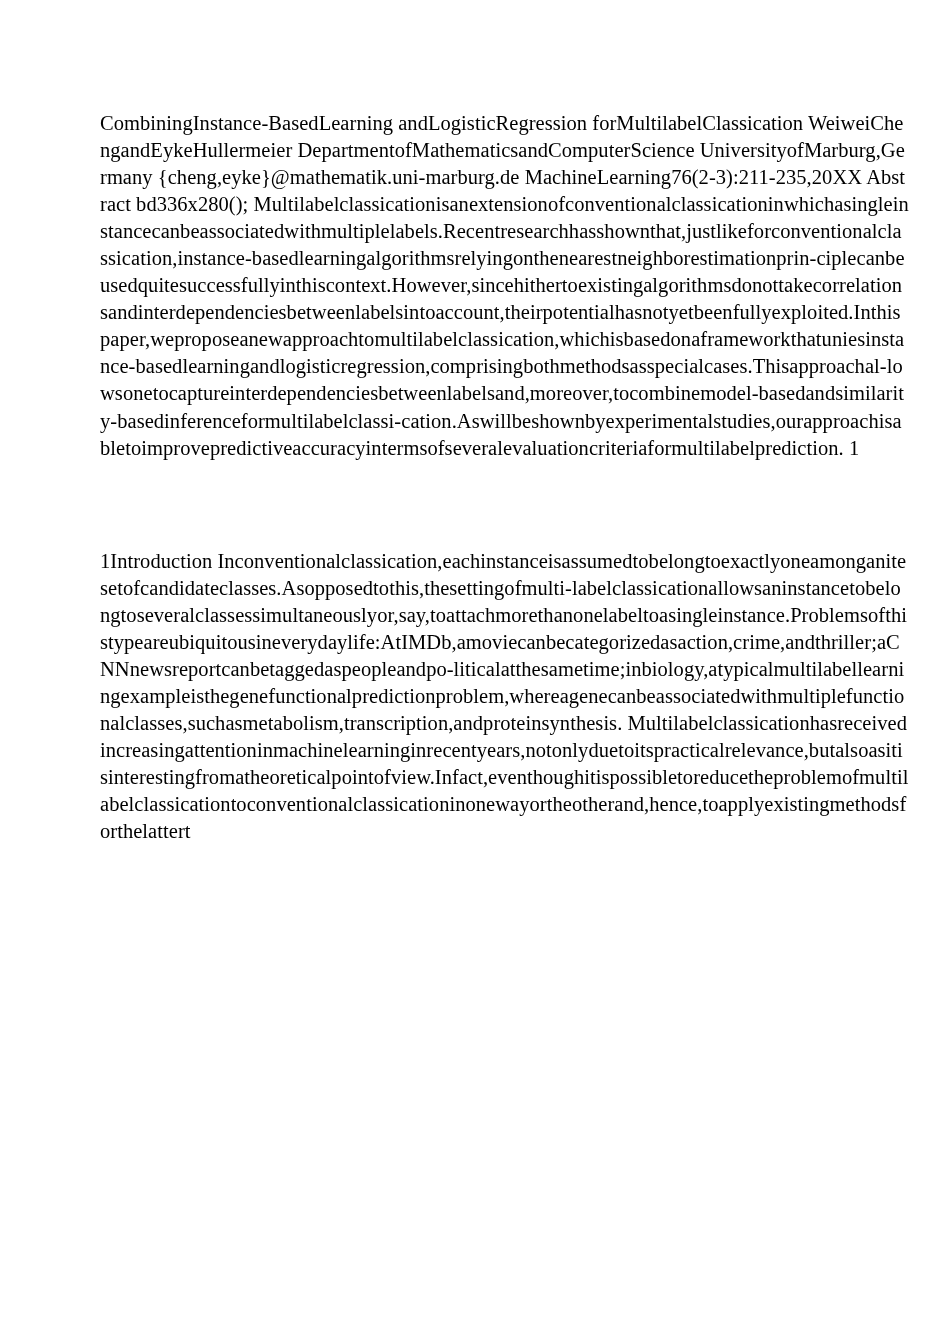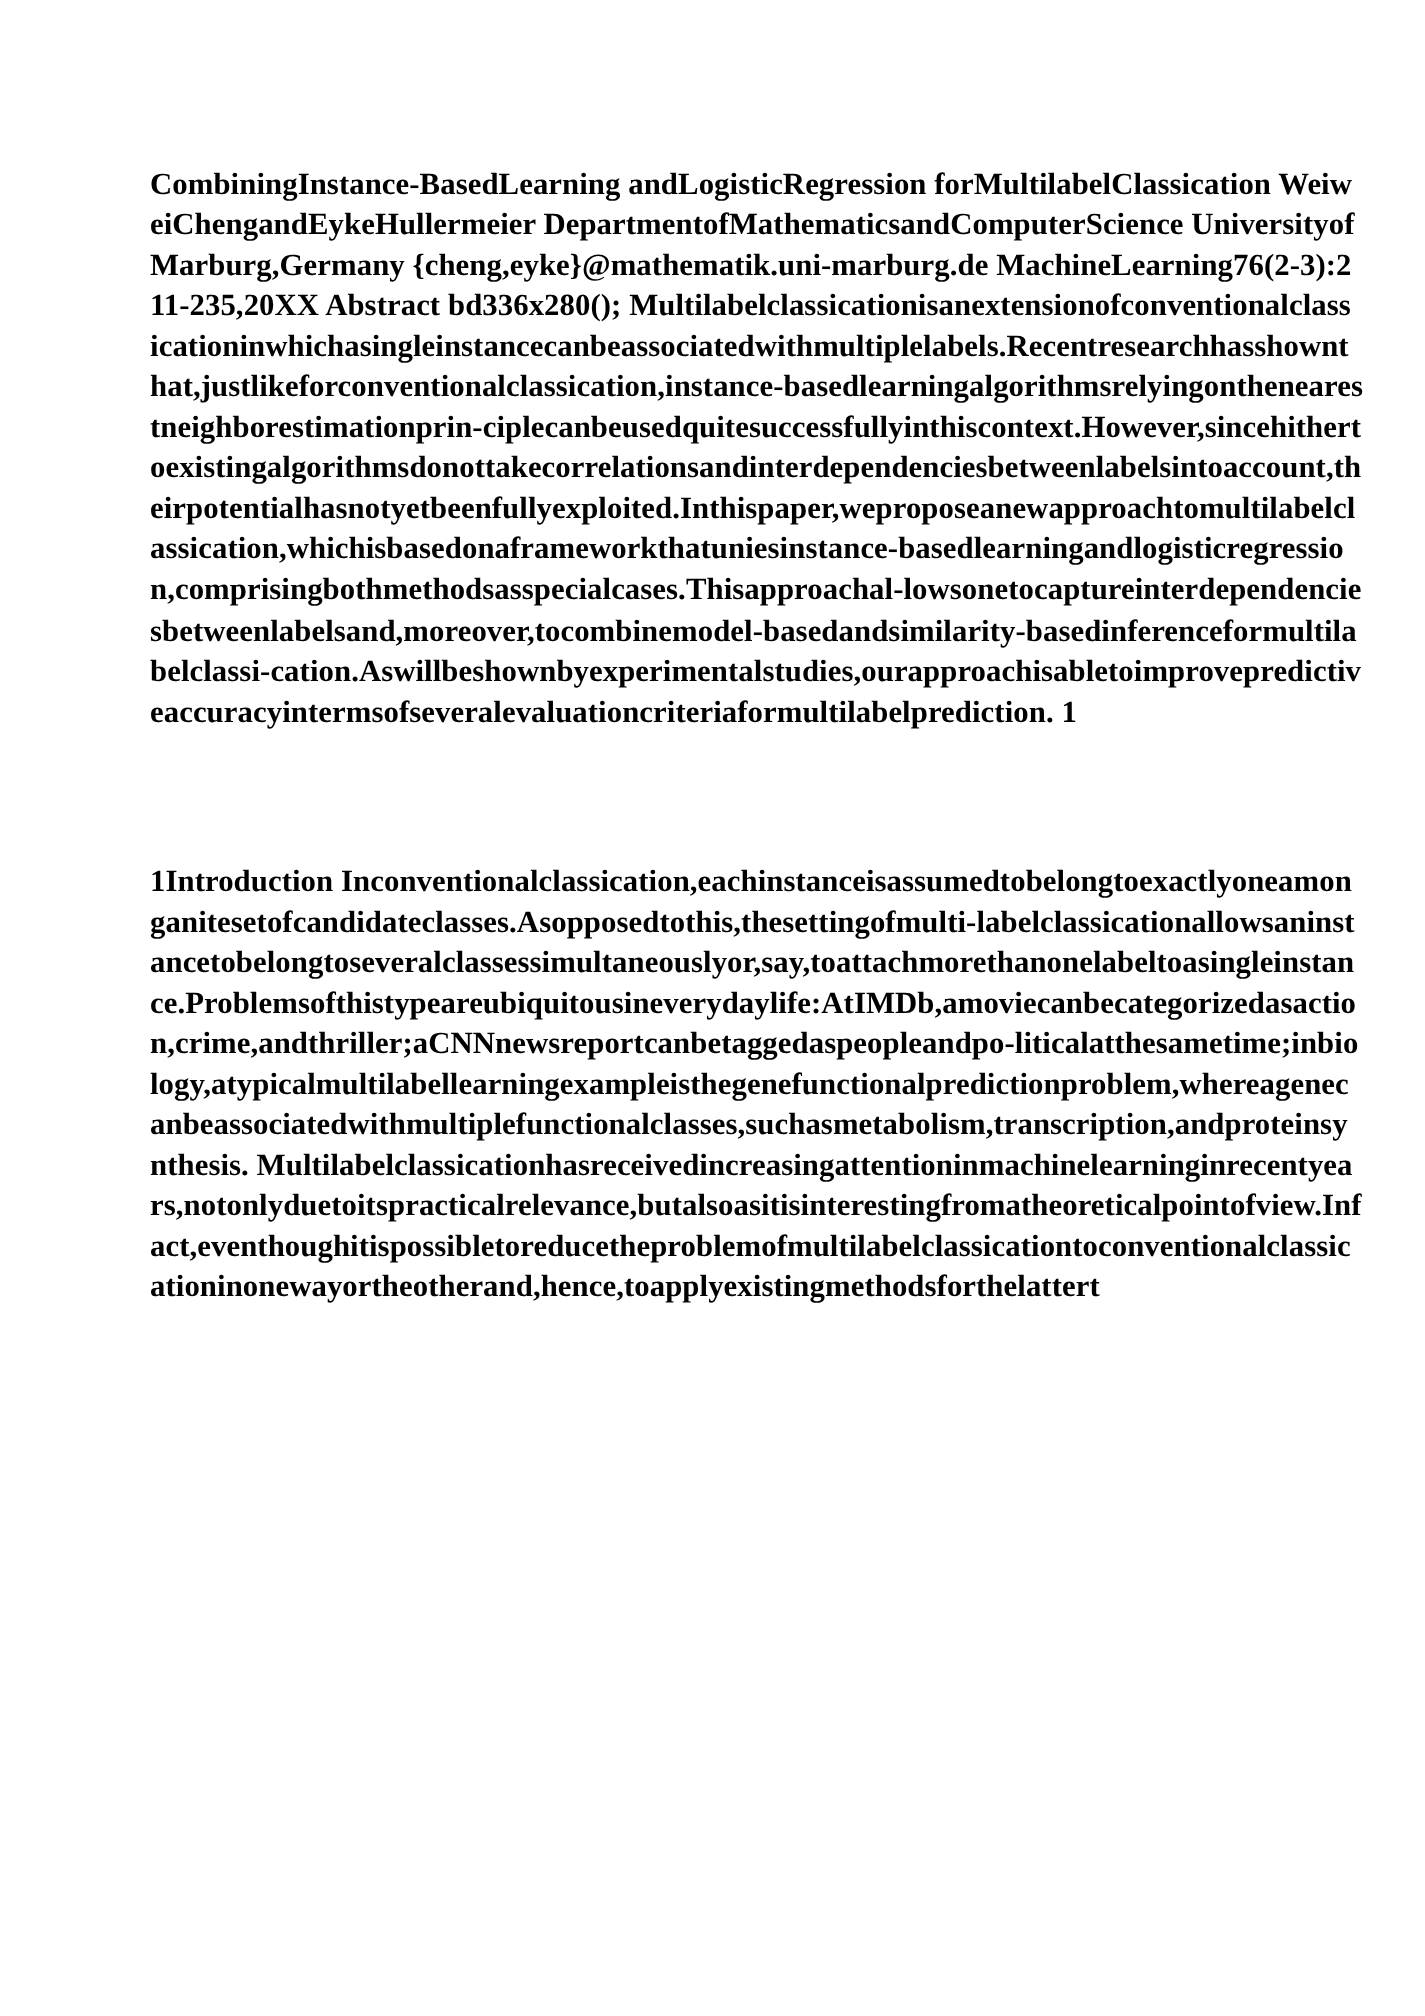--- a/index.html
+++ b/index.html
@@ -7,21 +7,20 @@
     padding: 0;
     background: #ffffff;
     font-family: "SimSun", "STSong", "Songti SC", serif;
     width: 950px;
     color: #000000;
     font-size: 20.5px;
     line-height: 1.32;
   }
   .page {
     padding: 110px 41px 60px 100px;
-    font-weight: bold;
   }
   .para {
     margin: 0;
     word-break: break-all;
     white-space: normal;
     letter-spacing: 0.05px;
   }
   .gap-large {
     height: 86px;
   }

